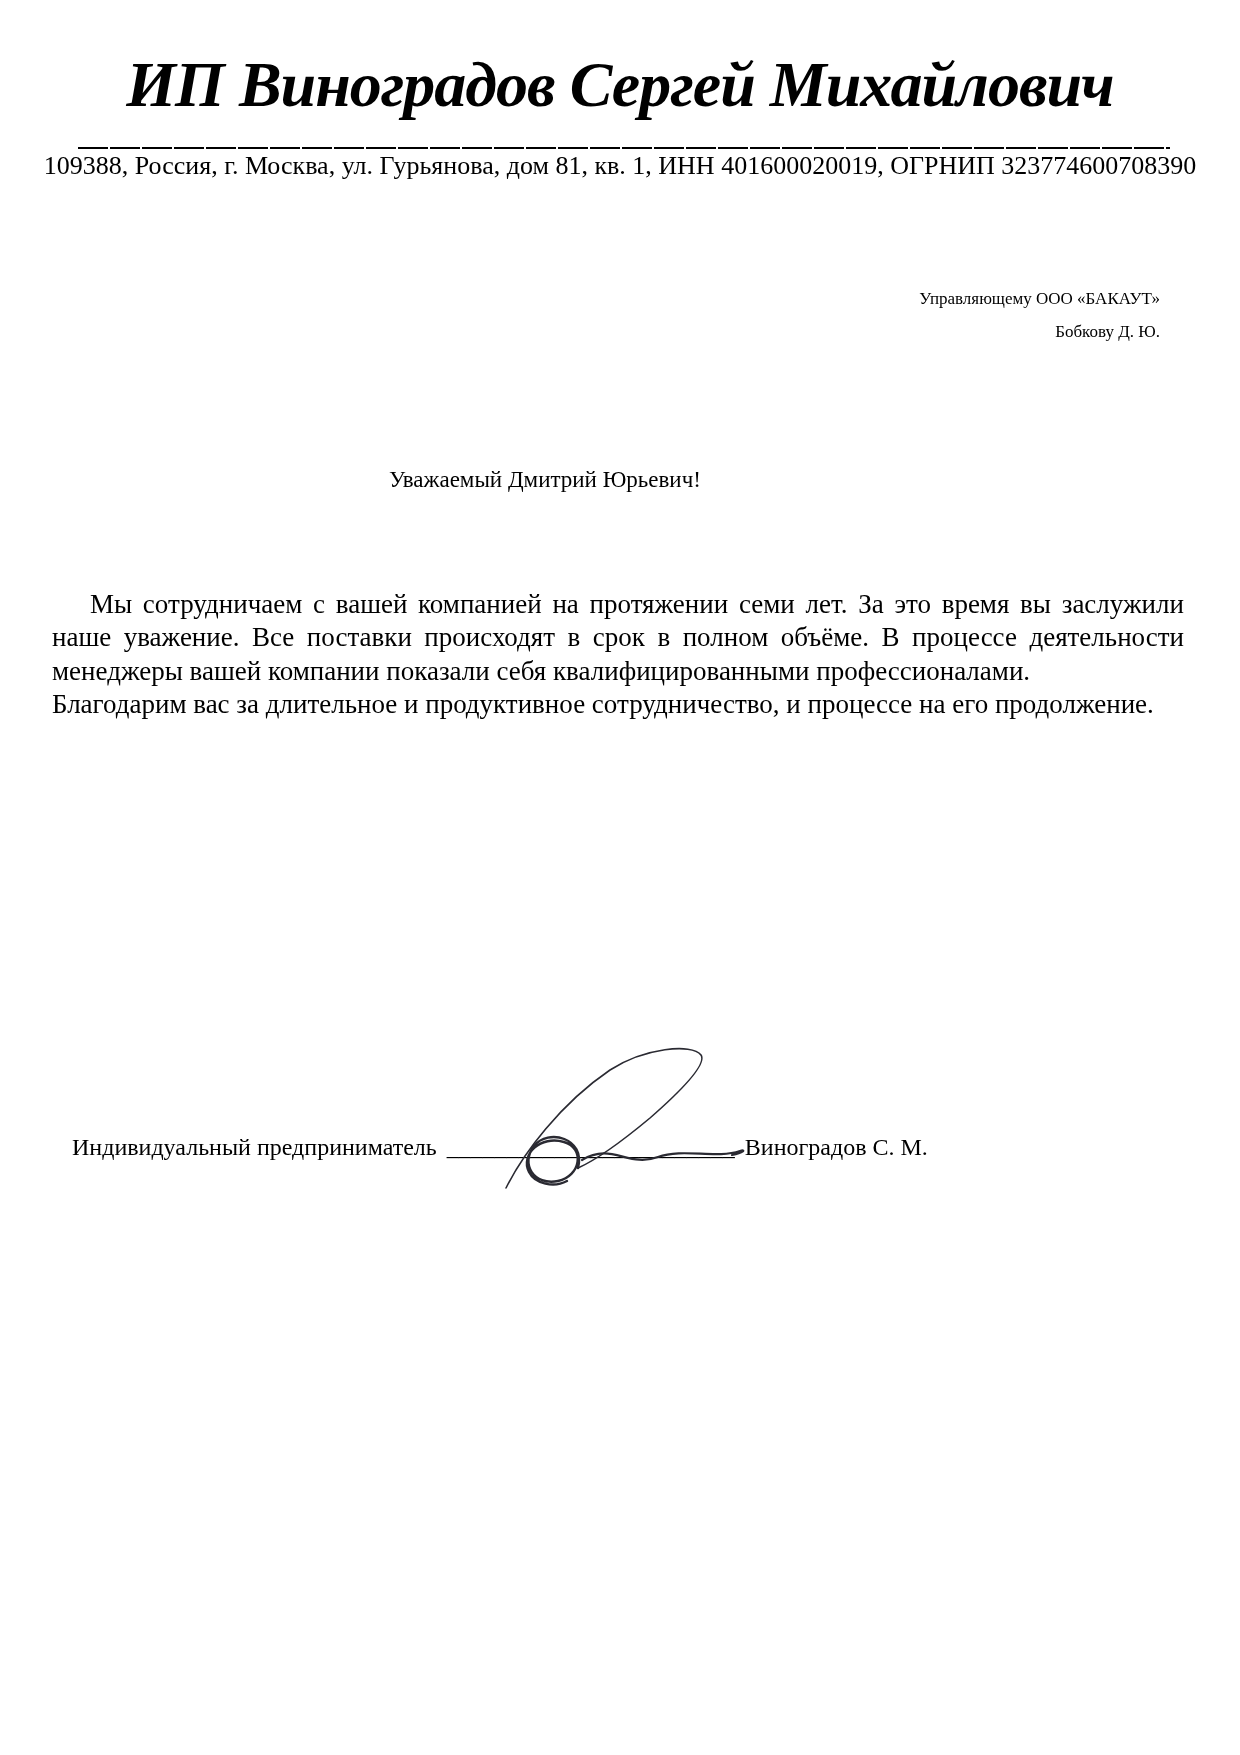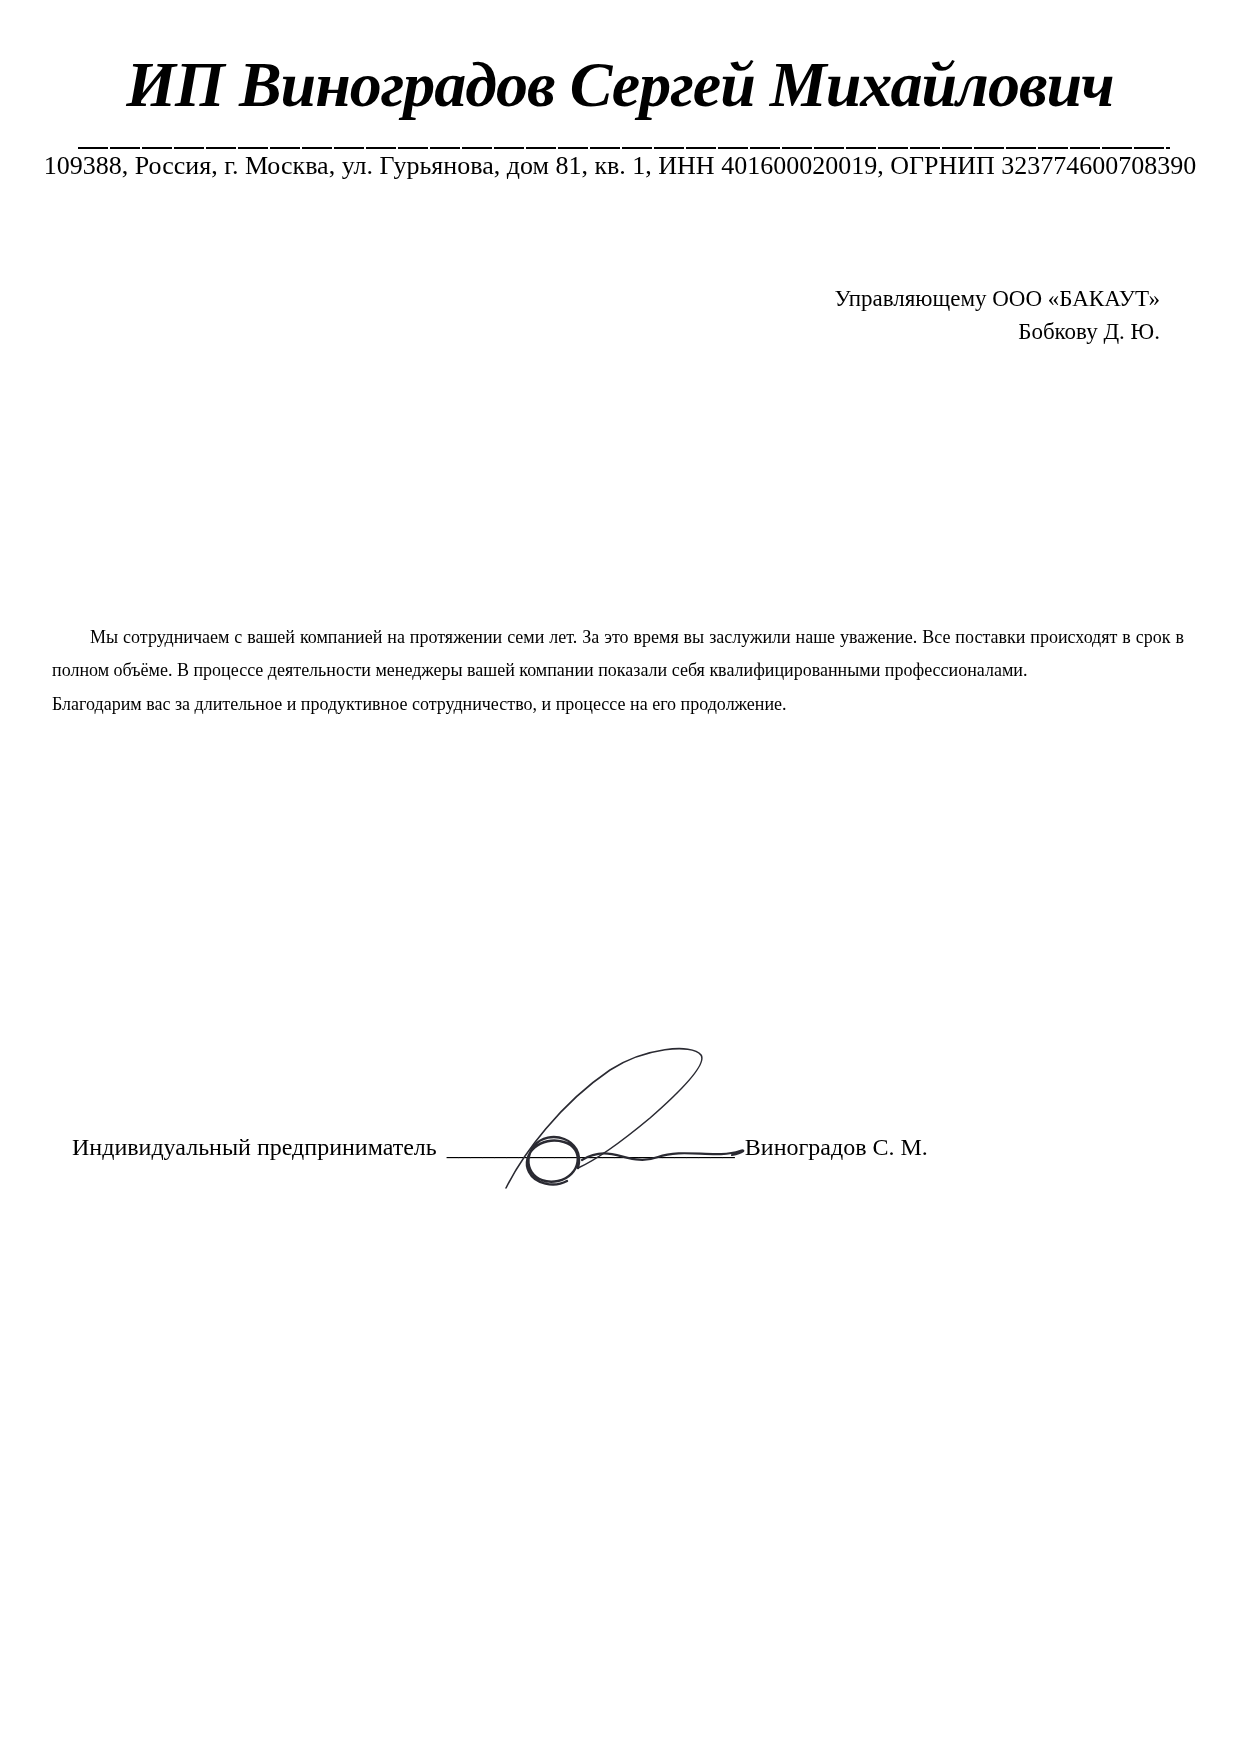--- a/index.html
+++ b/index.html
@@ -40,42 +40,41 @@
     font-size: 26px;
     line-height: 30px;
     white-space: nowrap;
   }
 
   
   .recipient {
     position: absolute;
     top: 282px; right: 80px;
     text-align: right;
-    font-size: 23px;
+    font-size: 17px;
     line-height: 33px;
   }
 
   
   .salutation {
     position: absolute;
     top: 467px; left: 0;
     width: 1090px;
     text-align: center;
     font-size: 23px;
   }
 
   
   .body-text {
     position: absolute;
     top: 588px; left: 52px;
     width: 1132px;
-    font-size: 18px;
+    font-size: 27px;
     line-height: 33.4px;
     text-align: justify;
-    margin-top: 33px;
   }
   .body-text p { margin: 0; }
   .body-text p.indent-first { text-indent: 38px; }
 
   
   .signature-row {
     position: absolute;
     top: 1134px; left: 72px;
     font-size: 24px;
     white-space: nowrap;
@@ -101,20 +100,21 @@
     <div class="title">ИП Виноградов Сергей Михайлович</div>
     <div class="divider"></div>
     <div class="address">109388, Россия, г. Москва, ул. Гурьянова, дом 81, кв. 1, ИНН 401600020019, ОГРНИП 323774600708390</div>
   </div>
 
   <div class="recipient">
     <div>Управляющему ООО «БАКАУТ»</div>
     <div>Бобкову Д. Ю.</div>
   </div>
 
+  <div class="salutation">Уважаемый Дмитрий Юрьевич!</div>
 
   <div class="body-text">
     <p class="indent-first">Мы сотрудничаем с вашей компанией на протяжении семи лет. За это время вы заслужили наше уважение. Все поставки происходят в срок в полном объёме. В процессе деятельности менеджеры вашей компании показали себя квалифицированными профессионалами.</p>
     <p>Благодарим вас за длительное и продуктивное сотрудничество, и процессе на его продолжение.</p>
   </div>
 
   <div class="signature-row">
     <span>Индивидуальный предприниматель</span>
     <span class="sig-blank">________________________</span>
     <span>Виноградов С. М.</span>

